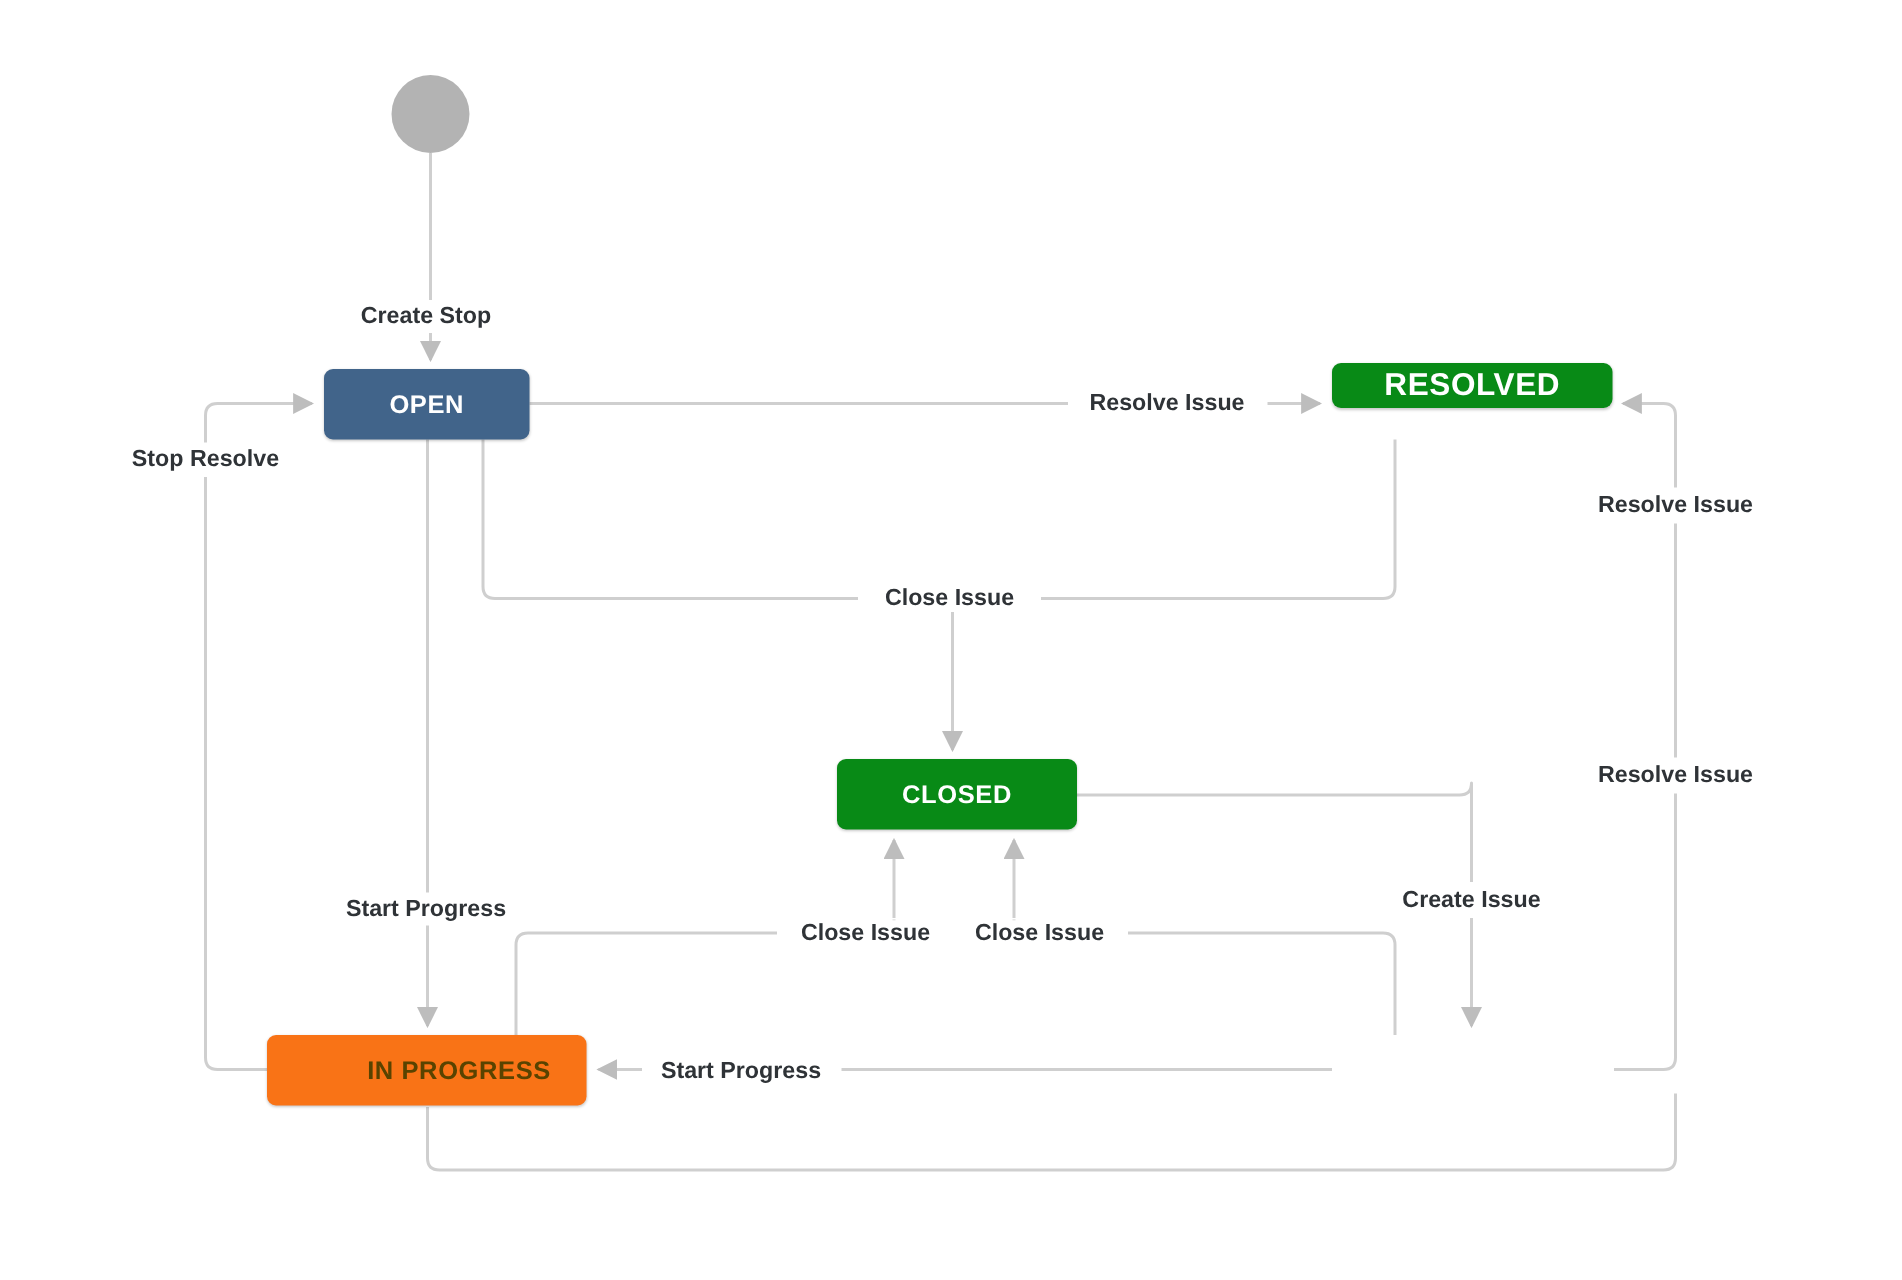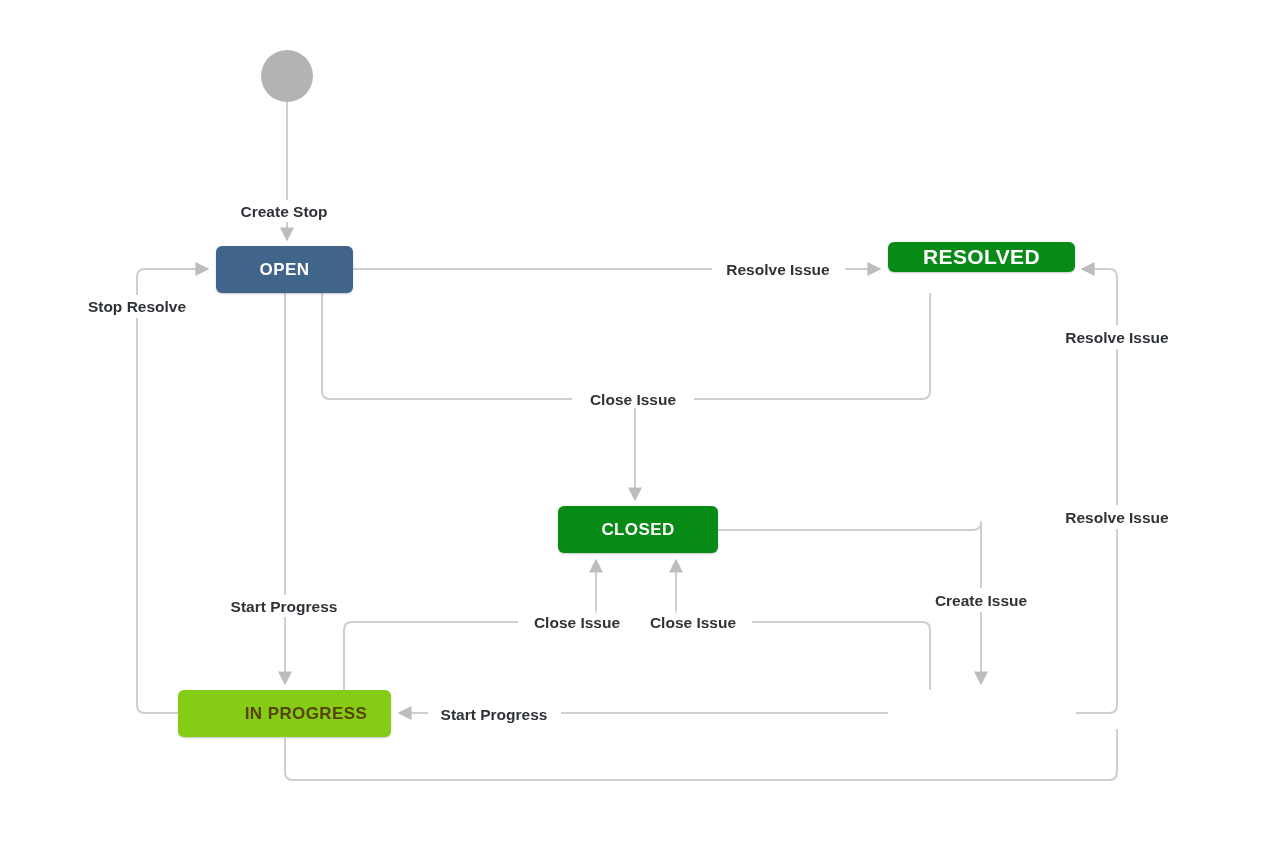--- a/index.html
+++ b/index.html
@@ -101,21 +101,21 @@
   </div>
 
   <div class="node" id="node-resolved" style="left: 888px; top: 242px; width: 187px; height: 30px; background: rgb(8, 138, 22); color: rgb(255, 255, 255); font-size: 21px;">
     <span class="node-label">RESOLVED</span>
   </div>
 
   <div class="node" id="node-closed" style="left: 558px; top: 506px; width: 160px; height: 47px; background: rgb(8, 138, 22); color: rgb(255, 255, 255); font-size: 17px;">
     <span class="node-label">CLOSED</span>
   </div>
 
-  <div class="node" id="node-in-progress" style="left: 178px; top: 690px; width: 213px; height: 47px; background: #84cc16; color: rgb(89, 67, 0); font-size: 17px; padding-left: 43px;">
+  <div class="node" id="node-in-progress" style="left: 178px; top: 690px; width: 213px; height: 47px; background: #f97316; color: rgb(89, 67, 0); font-size: 17px; padding-left: 43px;">
     <span class="node-label">IN PROGRESS</span>
   </div>
 
 
   <div class="edge-label center-xy" id="tl-0" style="left: 284px; top: 211px; color: rgb(47, 51, 55);">Create Stop</div>
   <div class="edge-label center-xy" id="tl-1" style="left: 137px; top: 306px; color: rgb(47, 51, 55);">Stop Resolve</div>
   <div class="edge-label center-xy" id="tl-2" style="left: 778px; top: 269px; color: rgb(47, 51, 55);">Resolve Issue</div>
   <div class="edge-label center-xy" id="tl-3" style="left: 633px; top: 399px; color: rgb(47, 51, 55);">Close Issue</div>
   <div class="edge-label center-xy" id="tl-4" style="left: 1117px; top: 337px; color: rgb(47, 51, 55);">Resolve Issue</div>
   <div class="edge-label center-xy" id="tl-5" style="left: 1117px; top: 517px; color: rgb(47, 51, 55);">Resolve Issue</div>

